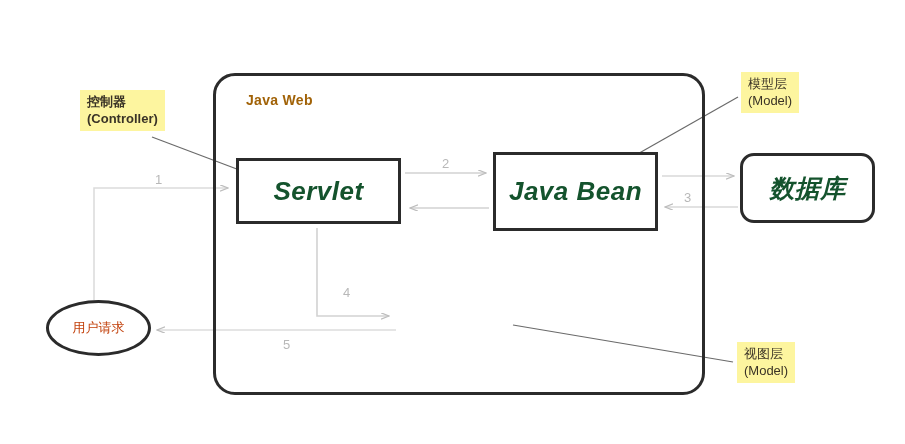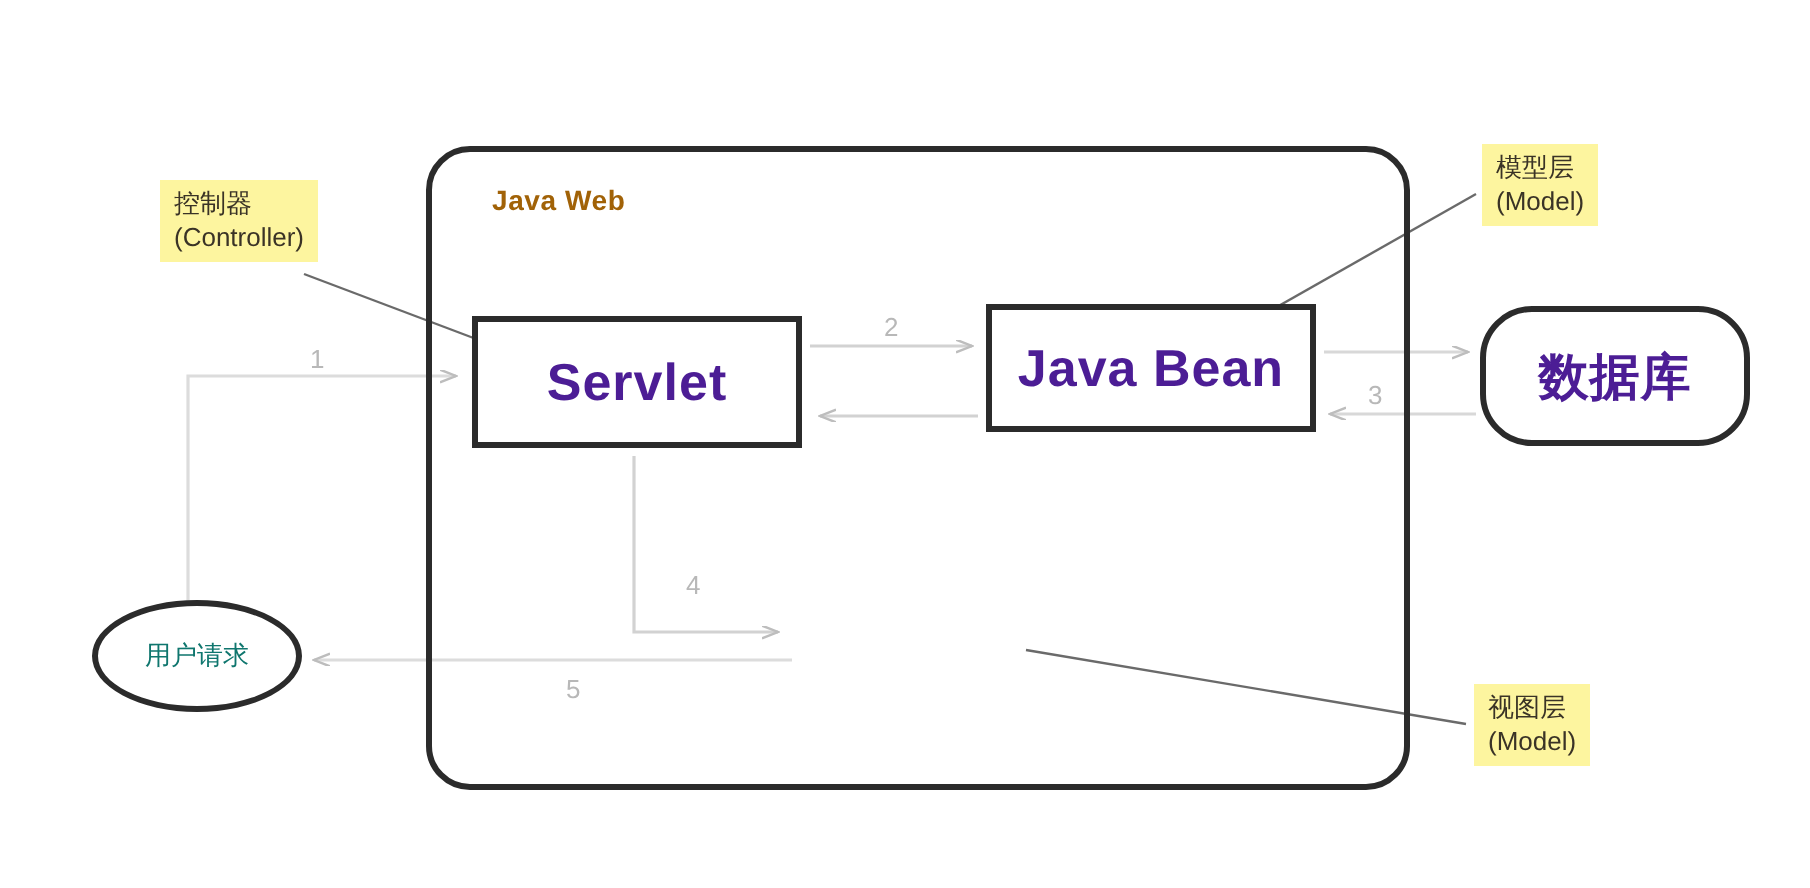--- a/index.html
+++ b/index.html
@@ -22,39 +22,40 @@
     height: 444px;
   }
   
   .node {
     position: absolute;
     box-sizing: border-box;
     background: #ffffff;
     display: flex;
     align-items: center;
     justify-content: center;
-    color: #4c1d95;
+    color: #14532d;
     font-weight: bold;
     letter-spacing: 0.5px;
+    font-style: italic;
   }
   .node-rect {
     border: 3px solid #2b2b2b;
   }
   .node-round {
     border: 3px solid #2b2b2b;
-    border-radius: 26px;
+    border-radius: 14px;
   }
   #node-servlet {
     left: 236px; top: 158px;
     width: 165px; height: 66px;
     font-size: 26px;
   }
   #node-javabean {
     left: 493px; top: 152px;
-    width: 165px; height: 64px;
+    width: 165px; height: 79px;
     font-size: 26px;
   }
   #node-jsp {
     left: 396px; top: 292px;
     width: 115px; height: 55px;
     font-size: 26px;
   }
   #node-database {
     left: 740px; top: 153px;
     width: 135px; height: 70px;
@@ -84,36 +85,36 @@
     left: 46px; top: 300px;
     width: 105px; height: 56px;
     box-sizing: border-box;
     border: 3px solid #2b2b2b;
     border-radius: 50%;
     background: #ffffff;
     display: flex;
     align-items: center;
     justify-content: center;
     font-size: 13px;
-    color: #0f766e;
+    color: #c2410c;
     text-align: right;
   }
   
   .note {
     position: absolute;
     background: #fdf59f;
     color: #3a3326;
     font-size: 13px;
     line-height: 1.32;
     padding: 3px 7px 4px 7px;
     box-sizing: border-box;
     text-align: left;
     white-space: pre-line;
   }
-  #note-controller { left: 80px; top: 90px; }
+  #note-controller { left: 80px; top: 90px; font-weight: bold; }
   #note-model      { left: 741px; top: 72px; }
   #note-view       { left: 737px; top: 342px; }
   
   .flow-num {
     position: absolute;
     color: #b8b8b8;
     font-size: 13px;
   }
   #flow-1 { left: 155px; top: 172px; }
   #flow-2 { left: 442px; top: 156px; }

